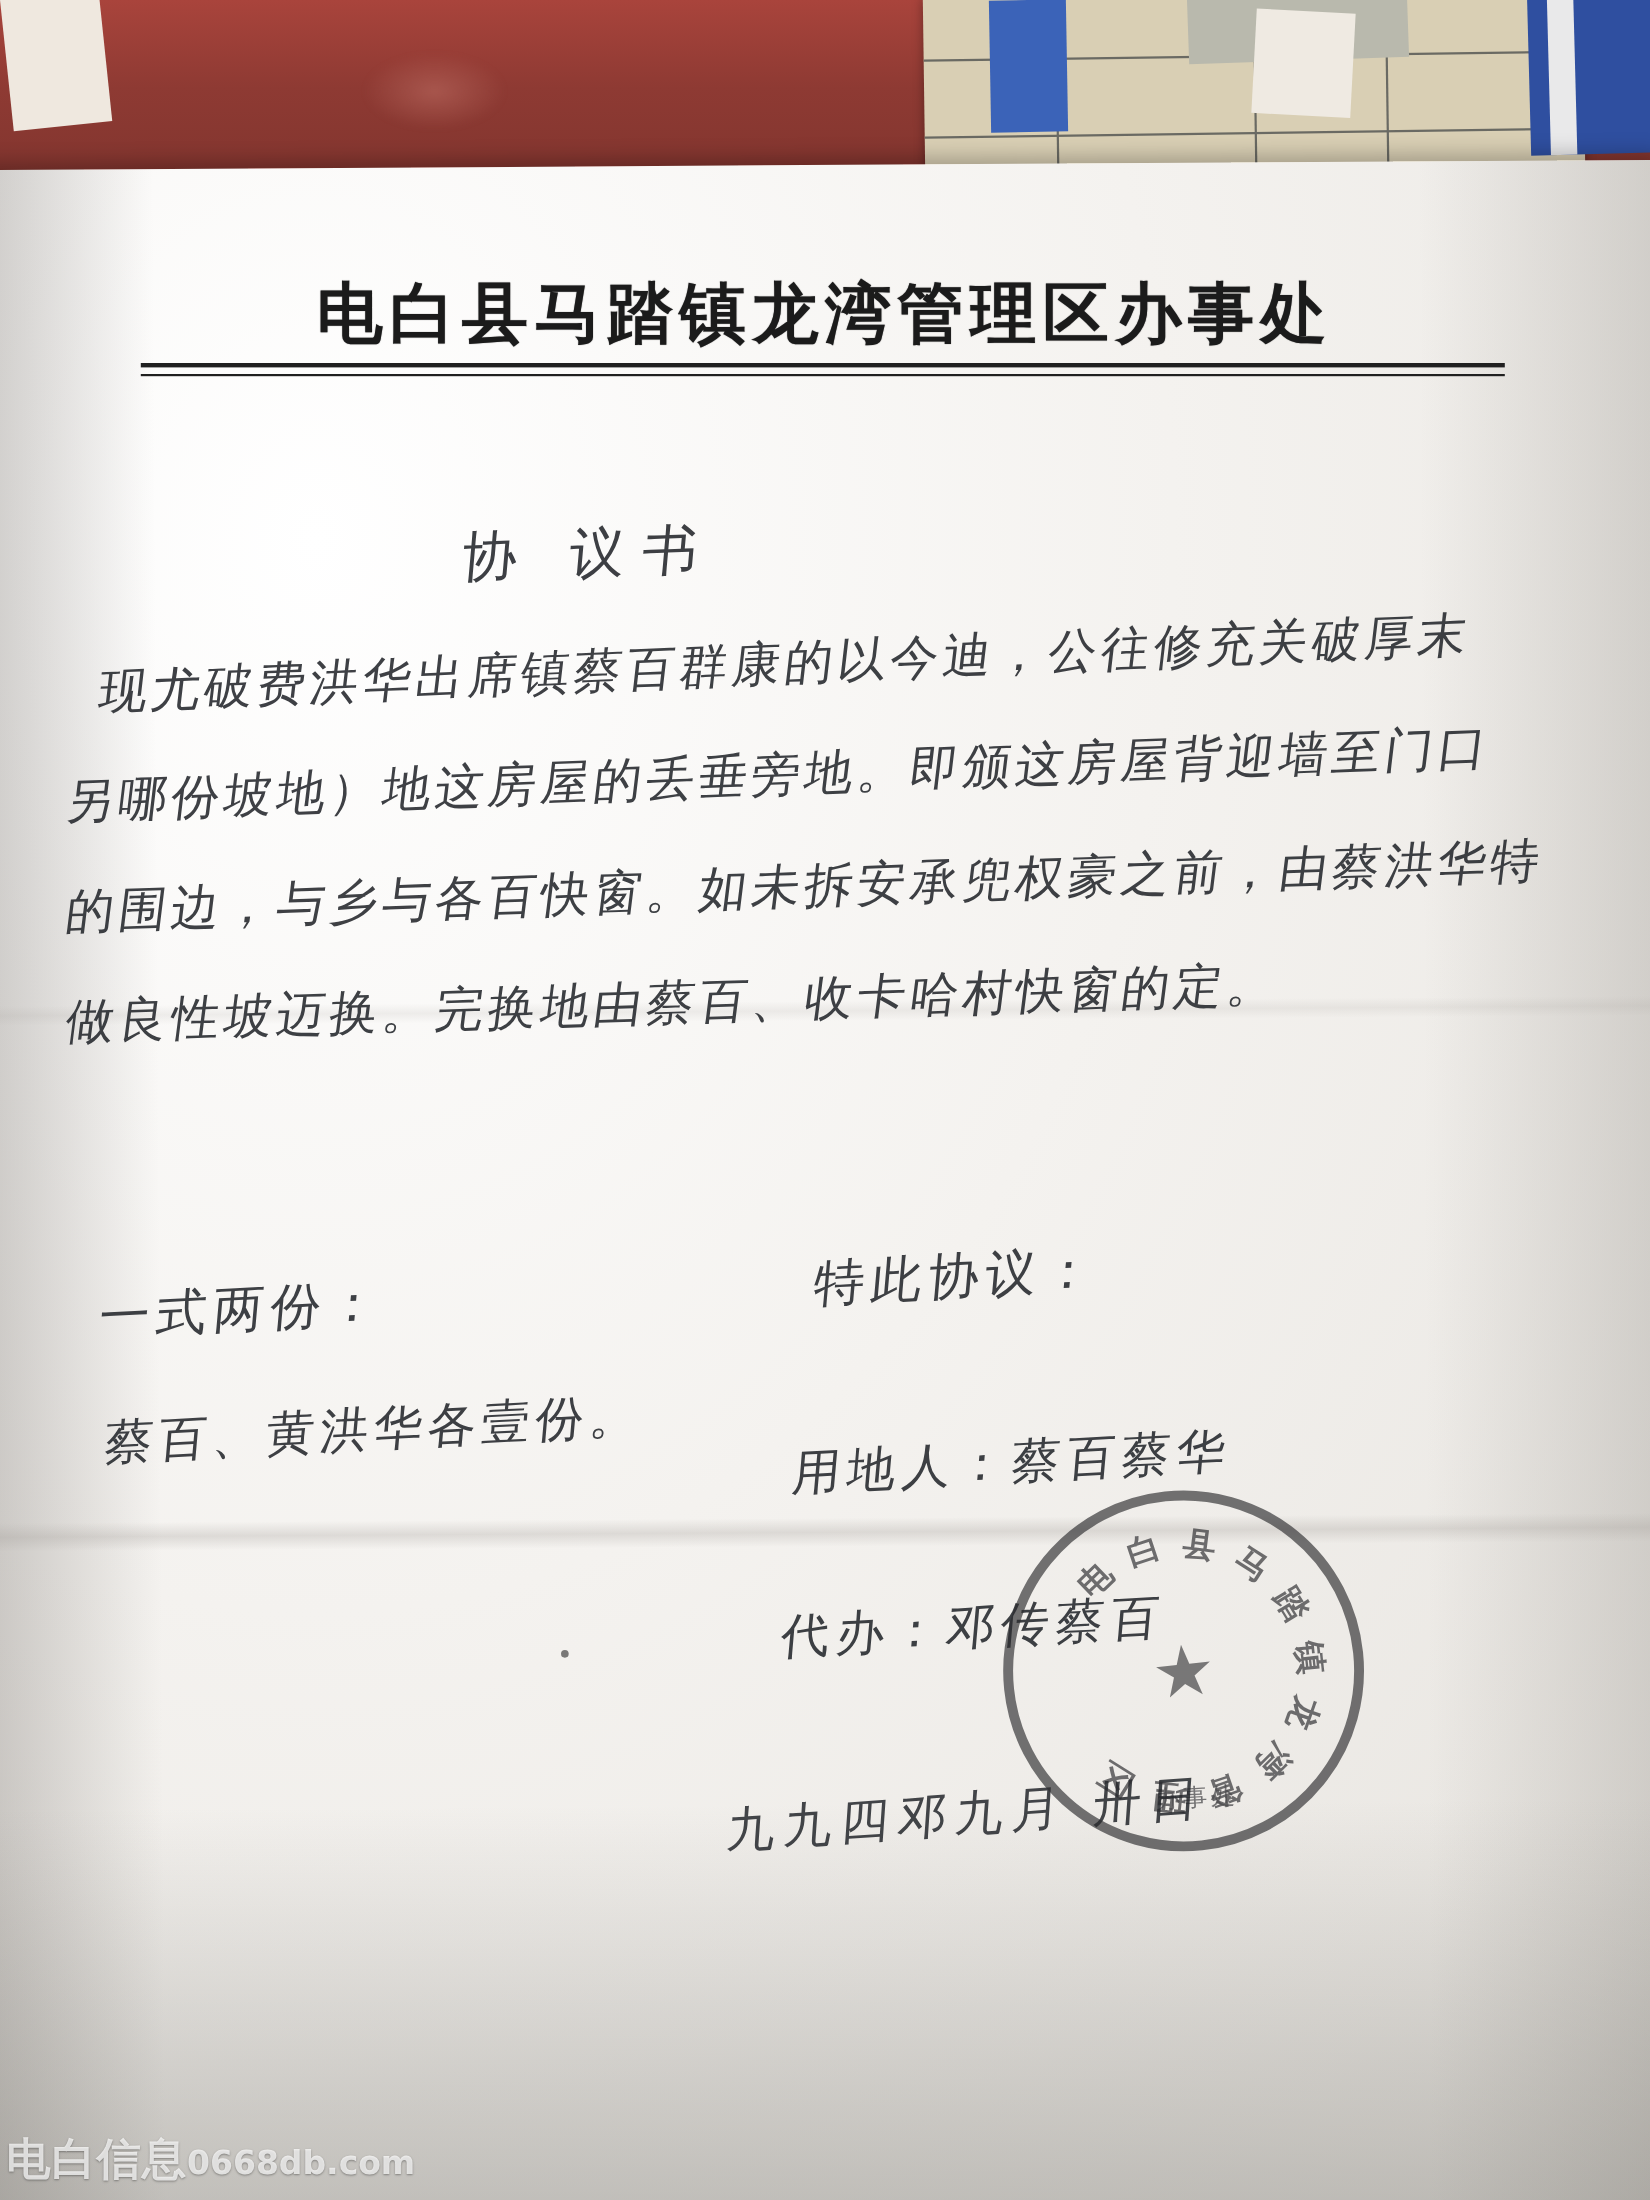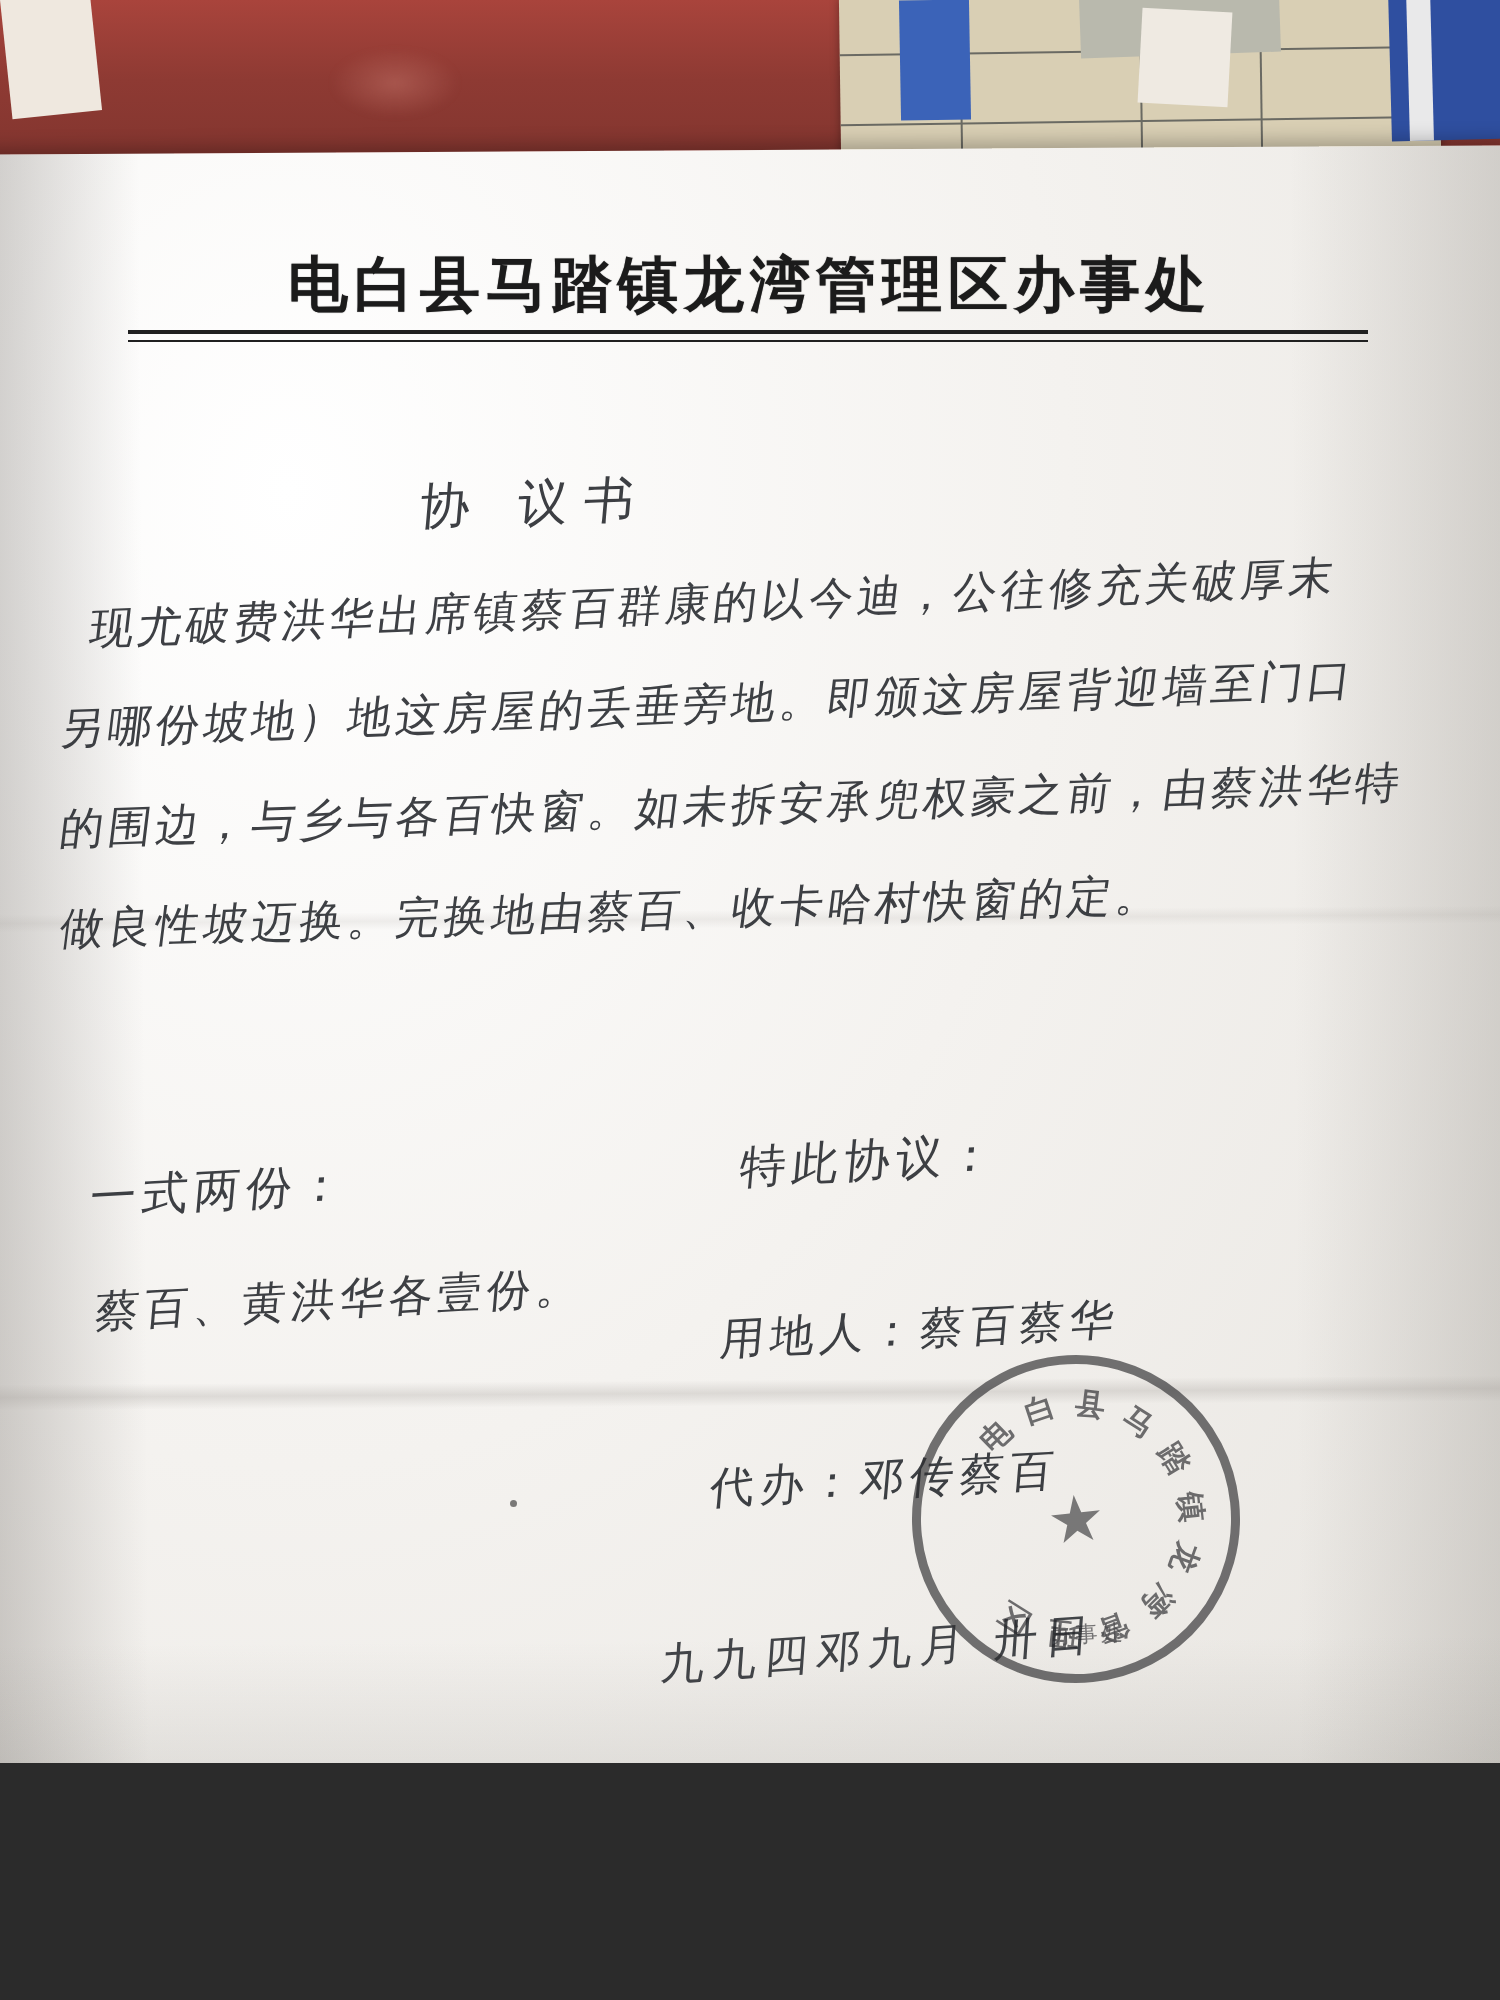--- a/index.html
+++ b/index.html
@@ -4,21 +4,21 @@
 <title>handwritten-document-photo</title>
 <style>
   html, body {
     margin: 0;
     padding: 0;
     background: #2b2b2b;
   }
   #page {
     position: relative;
     width: 1500px;
-    height: 1763px;
+    height: 2000px;
     overflow: hidden;
     background: #d946ef;
     font-family: "Liberation Sans", sans-serif;
   }
 
   
   .desk {
     position: absolute;
     left: 0; top: 0;
     width: 1500px; height: 200px;
@@ -353,14 +353,17 @@
         <span style="transform: translate(115px, 0px) rotate(90deg) translate(-50%, -50%);">镇</span>
         <span style="transform: translate(103.711px, 49.6899px) rotate(115.6deg) translate(-50%, -50%);">龙</span>
         <span style="transform: translate(72.0594px, 89.6239px) rotate(141.2deg) translate(-50%, -50%);">湾</span>
         <span style="transform: translate(26.2604px, 111.962px) rotate(166.8deg) translate(-50%, -50%);">管</span>
         <span style="transform: translate(-24.6946px, 112.317px) rotate(192.4deg) translate(-50%, -50%);">理</span>
         <span style="transform: translate(-70.8011px, 90.6212px) rotate(218deg) translate(-50%, -50%);">区</span>
       </div>
     <div class="stamp-bottom">办事处</div>
   </div>
 
+  <div class="watermark">
+    <span>电白信息</span><span class="dom">0668db.com</span>
+  </div>
 
 </div>
 
 </body></html>

